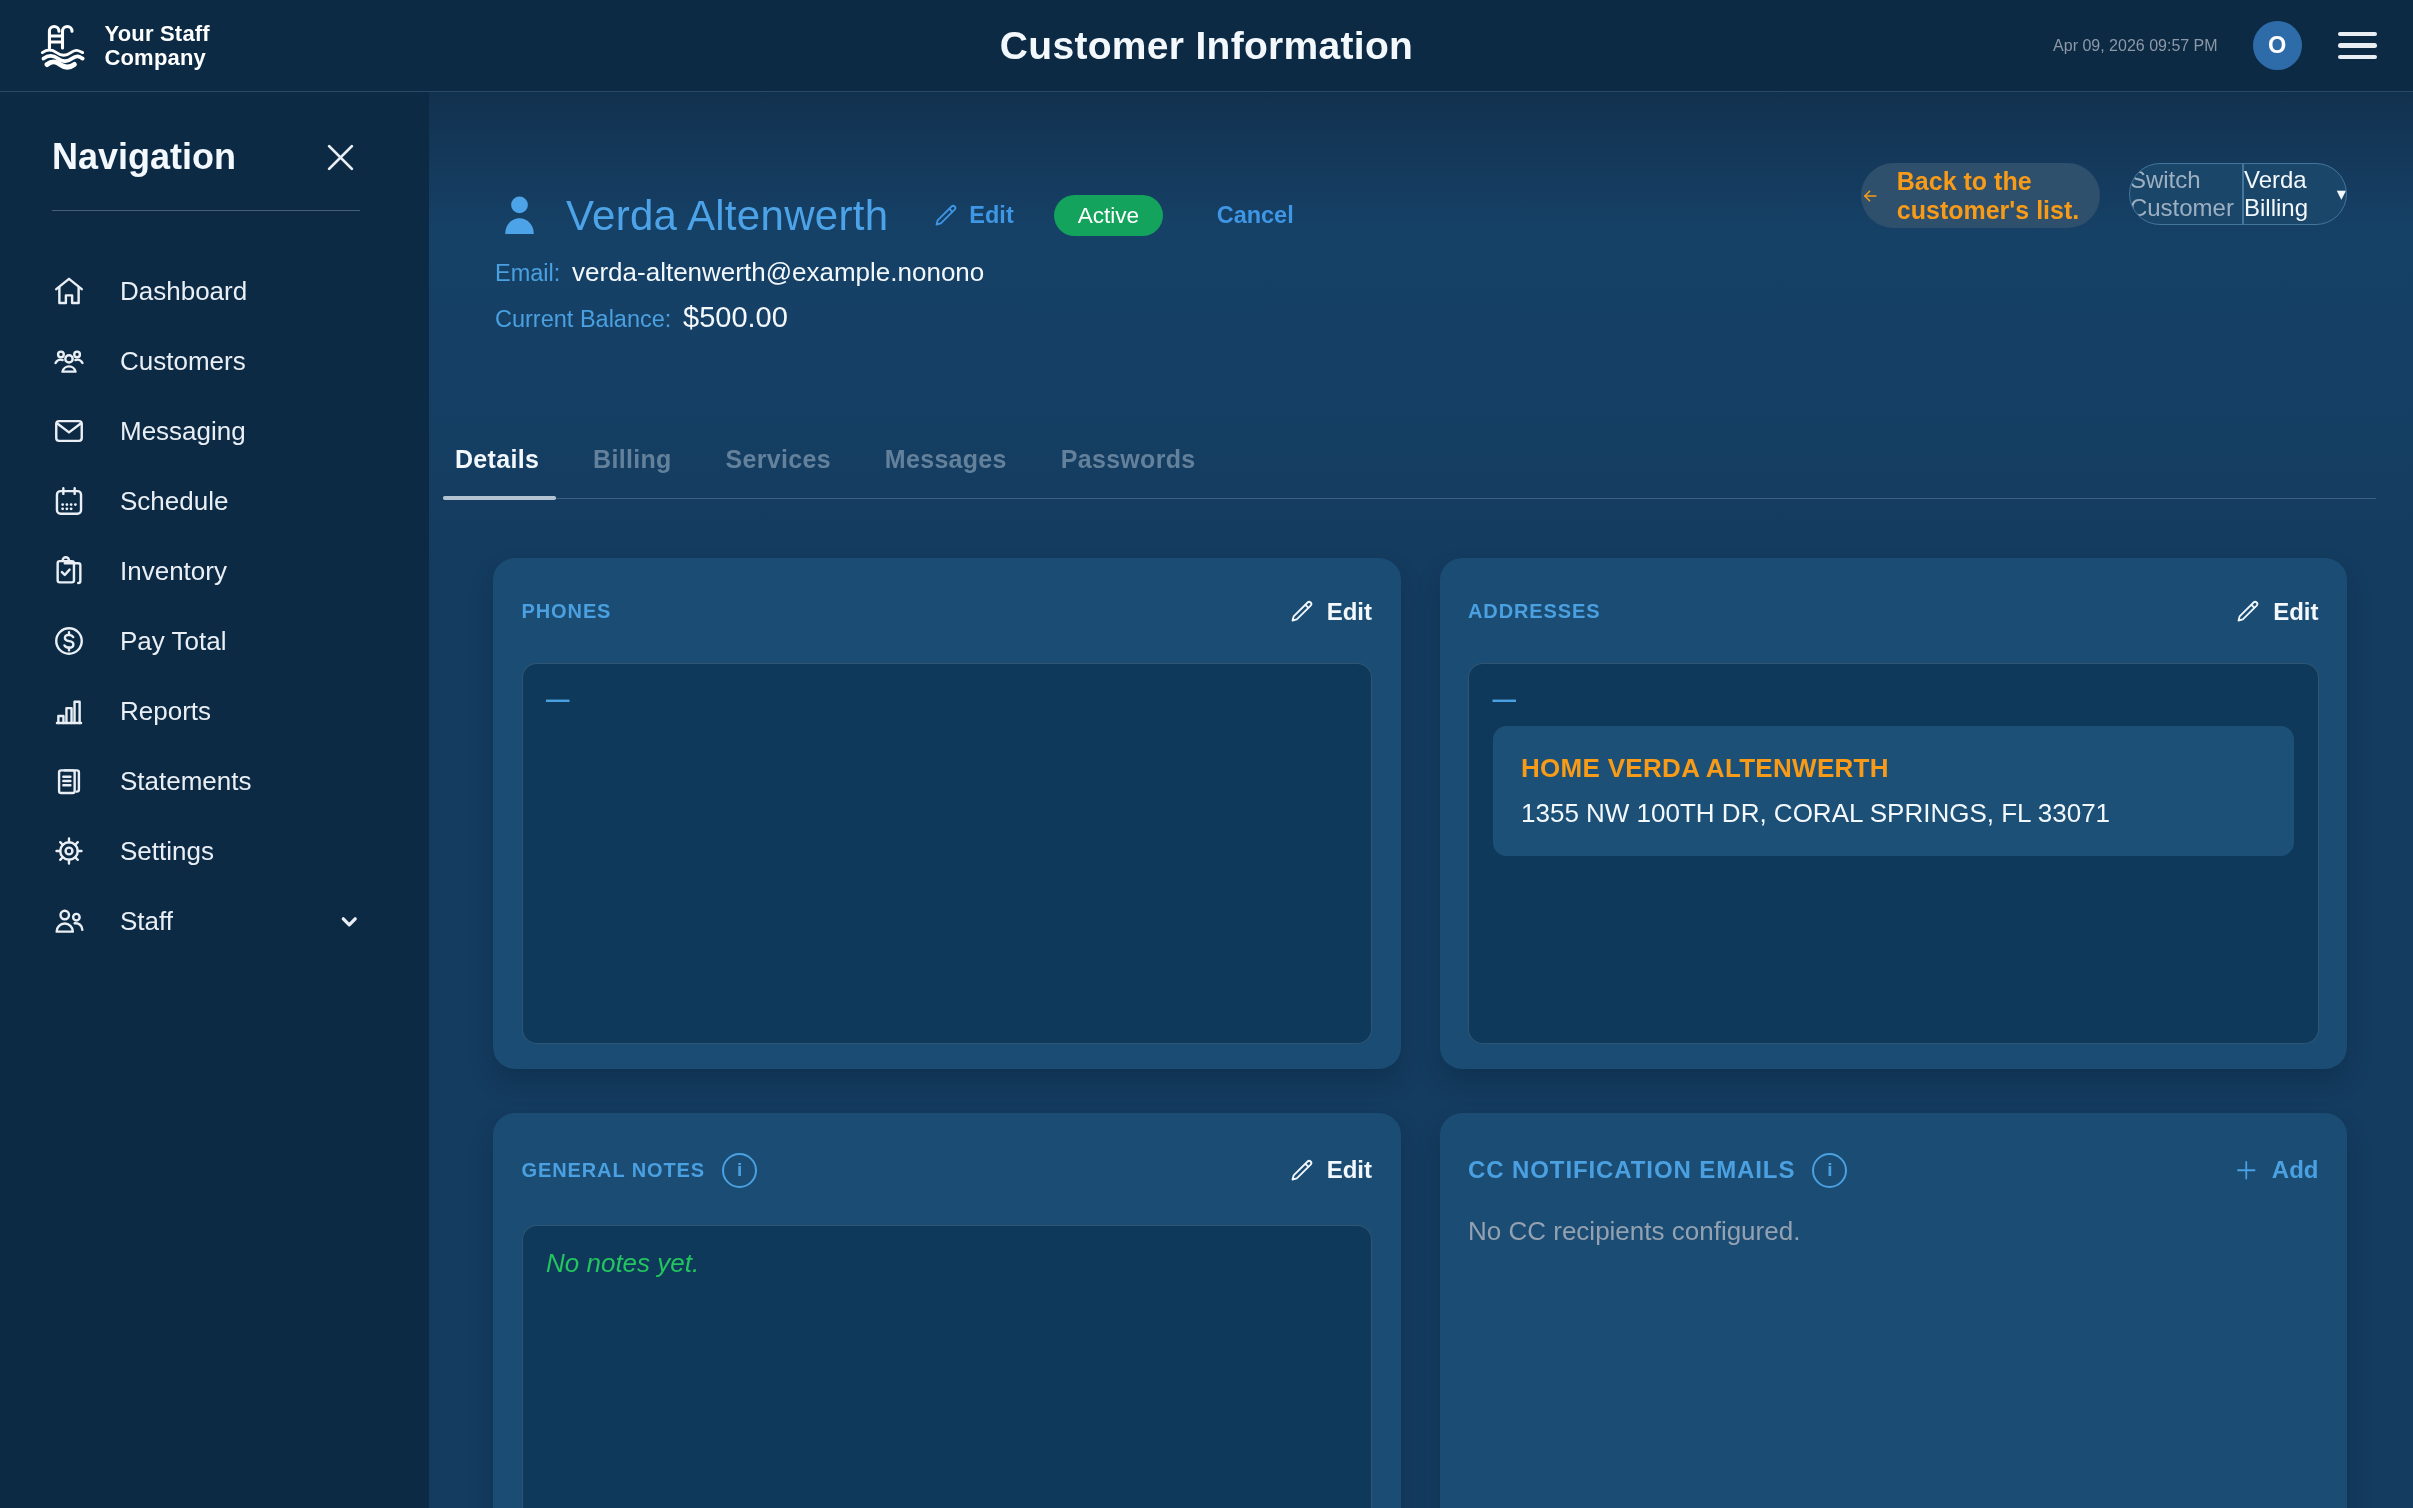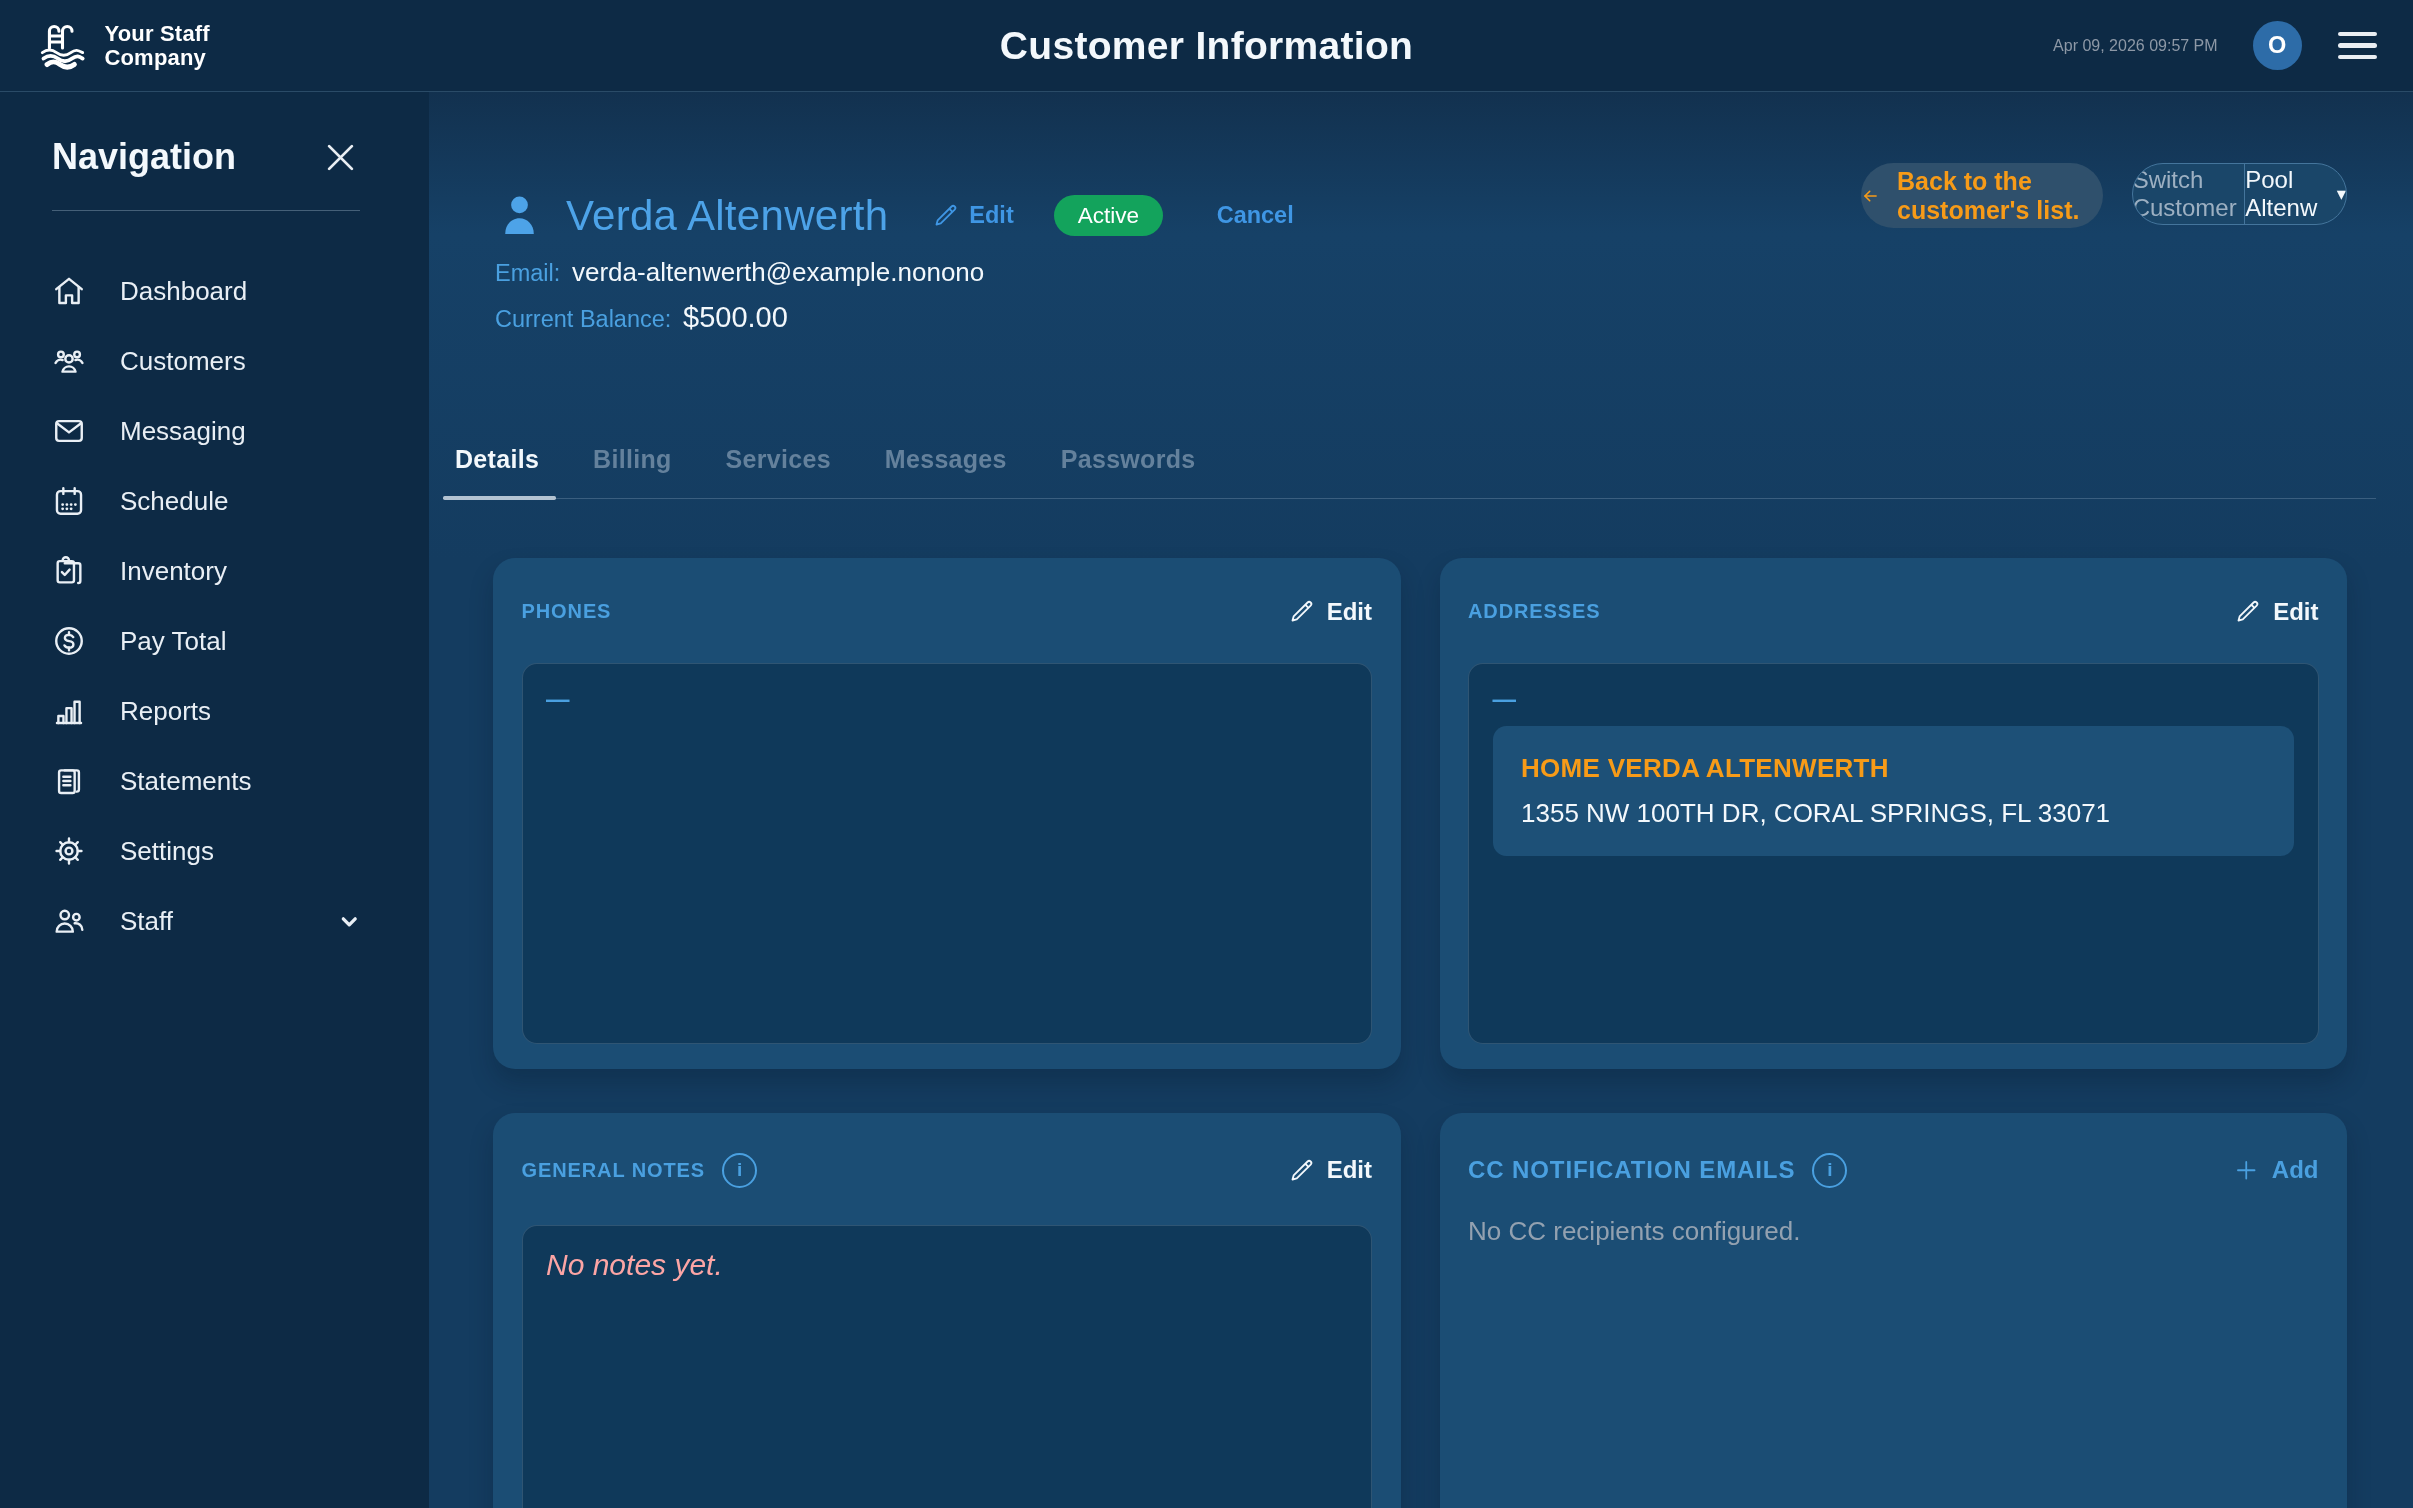--- a/index.html
+++ b/index.html
@@ -134,21 +134,21 @@
   .card-action.add { color:#4aa0e0; }
   .card-action.add svg { width:28.5px; height:28.5px; }
   .card-panel {
     margin-top:37px; flex:1; background:#0f395a; border-radius:15px;
     border:1.7px solid rgba(140,165,190,.26); padding:22px 23.5px;
   }
   .empty-dash { color:#4aa0e0; font-size:23.5px; font-weight:700; }
   .addr-box { margin-top:13.4px; background:#1d5077; border-radius:13.4px; padding:27px 28.5px; }
   .addr-title { color:#f79b18; font-size:26px; font-weight:700; letter-spacing:0.3px; }
   .addr-line { margin-top:13.4px; color:#f3f8fc; font-size:26px; }
-  .notes-empty { font-style:italic; color:#fca5a5; font-size:30px; }
+  .notes-empty { font-style:italic; color:#22c55e; font-size:26px; }
   .cc-empty { margin-top:28.5px; color:#93a1b0; font-size:26px; }
 </style>
 </head>
 <body>
 
 <div class="header">
   <div class="brand">
     <span class="brand-icon">
       <svg viewBox="0 0 48 48" fill="none" stroke="currentColor" stroke-width="2.6" stroke-linecap="round">
         <path d="M13 26V12a4 4 0 0 1 8 0"></path>
@@ -343,21 +343,21 @@
         <svg viewBox="0 0 24 24" fill="none" stroke="#f79b18" stroke-width="2" stroke-linecap="round" stroke-linejoin="round">
           <path d="M19 12H5"></path>
             <path d="M11 6l-6 6 6 6"></path>
         </svg>
         <span>Back to the customer's list.</span>
       </div>
       <div class="switch-pill">
         <span class="switch-label">Switch Customer</span>
         <span class="switch-sep"></span>
         <span class="switch-value">
-          <span>Pool Altenw</span>
+          <span>Verda Billing</span>
           <span class="caret-down">▾</span>
         </span>
       </div>
     </div>
   </div>
 
   <div class="tabs">
   <div class="tab active">Details</div>
 
   <div class="tab">Billing</div>

